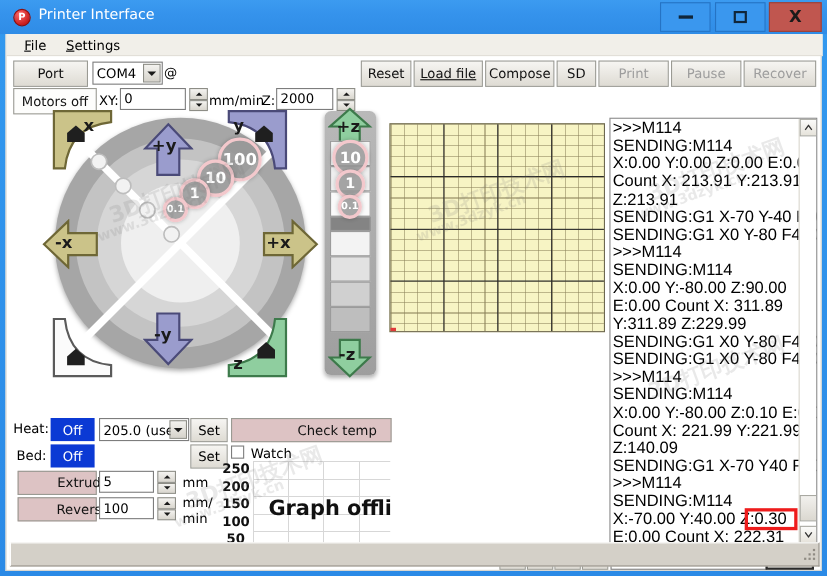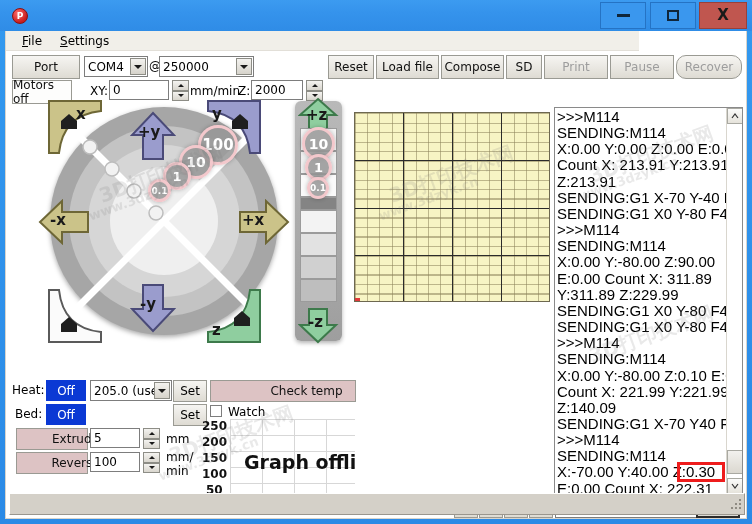--- a/index.html
+++ b/index.html
@@ -50,21 +50,21 @@
   
   #client {
     position: absolute; left: 5px; top: 31px;
     width: 742px; height: 488px;
     background: #ffffff;
     border: 1px solid #d8d4cc;
     border-top: none;
   }
   
   #menubar {
-    position: absolute; left:0; top:0; width: 633px; height: 20px;
+    position: absolute; left:0; top:0; width: 742px; height: 20px;
     background: #f1efe9;
     border-bottom: 1px solid #e2dfd8;
   }
   .menu-item {
     position: absolute; top: 3px; font-size: 12px; color: #000;
     padding: 0 6px; cursor: default;
   }
   .menu-item u { text-decoration: underline; }
   #menu-file { left: 10px; }
   #menu-settings { left: 48px; }
@@ -279,20 +279,21 @@
     font-family:"DejaVu Sans", sans-serif;
   }
 </style>
 </head>
 <body>
 
 <div id="app">
 
   <div id="titlebar">
     <div id="title-icon">P</div>
+    <div id="title-text">Printer Interface</div>
     <div class="winbtn" id="btn-min">
       <span class="glyph-min"></span>
     </div>
     <div class="winbtn" id="btn-max">
       <span class="glyph-max"></span>
     </div>
     <div class="winbtn" id="btn-close">
       <span class="glyph-close">X</span>
     </div>
   </div>
@@ -310,34 +311,30 @@
 
     <div class="tbtn" style="left:6px; top:24px; width:68px;">Port</div>
 
     <div class="combo" style="left:78px; top:25px; width:64px;">
       <span>COM4</span>
       <span class="arrow"></span>
     </div>
 
     <div class="lbl" style="left:143px; top:28px;">@</div>
 
-    <div class="combo" style="left:153px; top:25px; width:95px;">
-      <span>250000</span>
-      <span class="arrow"></span>
-    </div>
 
     <div class="tbtn" style="left:322px; top:24px; width:46px;">Reset</div>
-    <div class="tbtn" style="left:370px; top:24px; width:63px;">Load file</div>
+    <div class="tbtn" style="left:370px; top:24px; width:63px;text-decoration:underline;">Load file</div>
     <div class="tbtn" style="left:435px; top:24px; width:63px;">Compose</div>
     <div class="tbtn" style="left:500px; top:24px; width:36px;">SD</div>
     <div class="tbtn disabled" style="left:538px; top:24px; width:64px;">Print</div>
     <div class="tbtn disabled" style="left:604px; top:24px; width:64px;">Pause</div>
-    <div class="tbtn disabled" style="left:670px; top:24px; width:66px;border-radius:10px;">Recover</div>
-
-    <div class="tbtn" style="left:6px; top:49px; width:60px; background:#fdfdfc;">Motors off</div>
+    <div class="tbtn disabled" style="left:670px; top:24px; width:66px;">Recover</div>
+
+    <div class="tbtn" style="left:6px; top:49px; width:76px; background:#fdfdfc;">Motors off</div>
     <div class="lbl" style="left:84px; top:53px;">XY:</div>
     <div class="txtinput" style="left:103px; top:49px; width:60px;">0</div>
     <div class="spinner" style="left:166px; top:49px;">
       <div class="up"></div>
       <div class="down"></div>
     </div>
     <div class="lbl" style="left:184px; top:53px;">mm/min</div>
     <div class="lbl" style="left:232px; top:53px;">Z:</div>
     <div class="txtinput" style="left:245px; top:49px; width:52px;">2000</div>
     <div class="spinner" style="left:300px; top:49px;">

